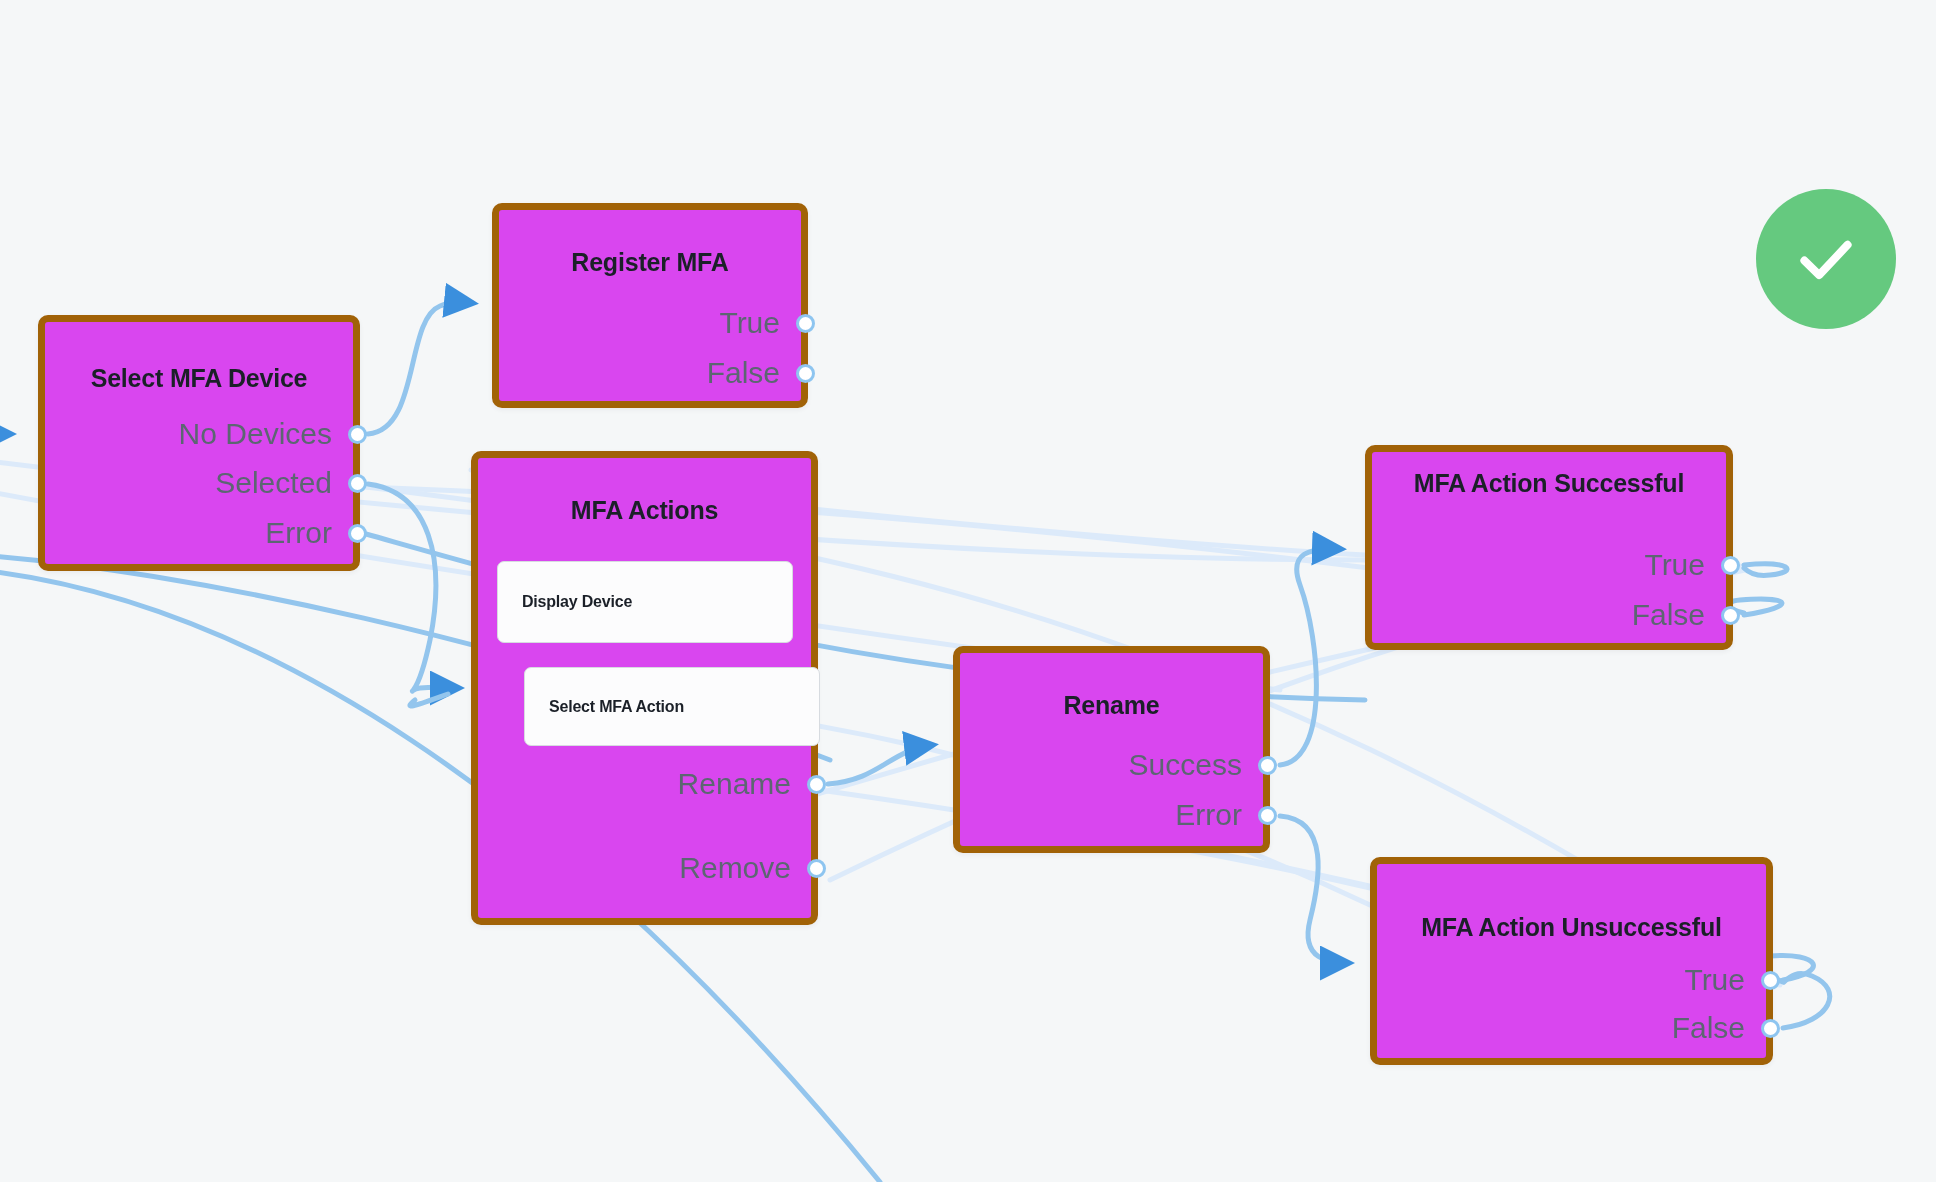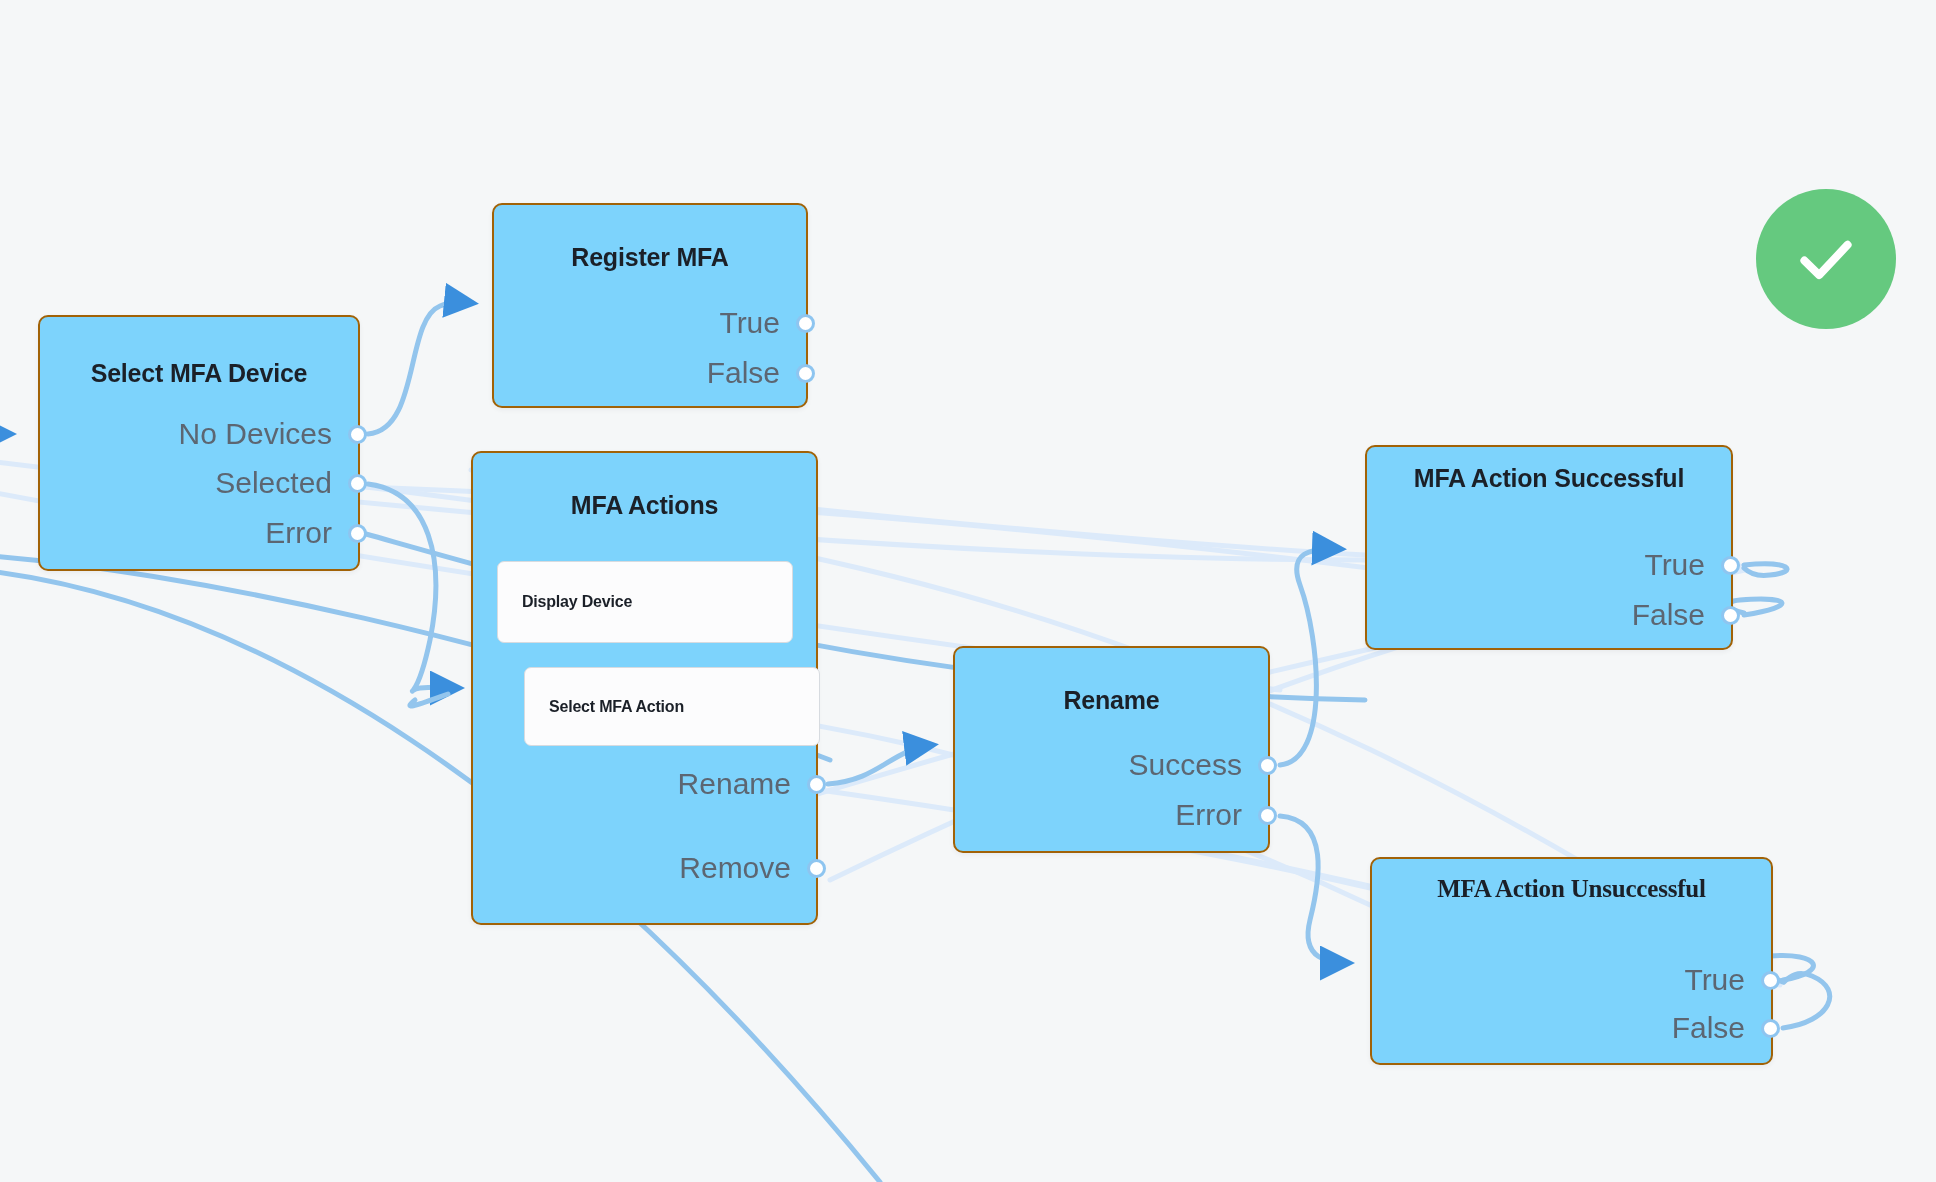--- a/index.html
+++ b/index.html
@@ -20,22 +20,22 @@
   #edge-layer {
     position: absolute;
     left: 0;
     top: 0;
     width: 1936px;
     height: 1182px;
     pointer-events: none;
   }
   .node {
     position: absolute;
-    background: #7dd3fc;
-    border: 2px solid #a16207;
+    background: #d946ef;
+    border: 7px solid #a16207;
     border-radius: 10px;
     box-shadow: 0 2px 5px rgba(30,40,60,0.055);
     box-sizing: border-box;
   }
   .node-title {
     text-align: center;
     font-weight: bold;
     font-size: 25px;
     color: #1b2028;
     letter-spacing: -0.2px;
@@ -204,21 +204,21 @@
   <div class="port-row" style="left:980px; top:751px; width:297px;">
     <span class="port-label">Success</span>
     <span class="port-dot"></span>
   </div>
   <div class="port-row" style="left:980px; top:801px; width:297px;">
     <span class="port-label">Error</span>
     <span class="port-dot"></span>
   </div>
 
   <div class="node" style="left:1370px; top:857px; width:403px; height:208px;">
-    <div class="node-title" style="margin-top:16px;font-family:Liberation Serif, serif;">MFA Action Unsuccessful</div>
+    <div class="node-title" style="margin-top:49px;">MFA Action Unsuccessful</div>
   </div>
   <div class="port-row" style="left:1400px; top:966px; width:380px;">
     <span class="port-label">True</span>
     <span class="port-dot"></span>
   </div>
   <div class="port-row" style="left:1400px; top:1014px; width:380px;">
     <span class="port-label">False</span>
     <span class="port-dot"></span>
   </div>
 

